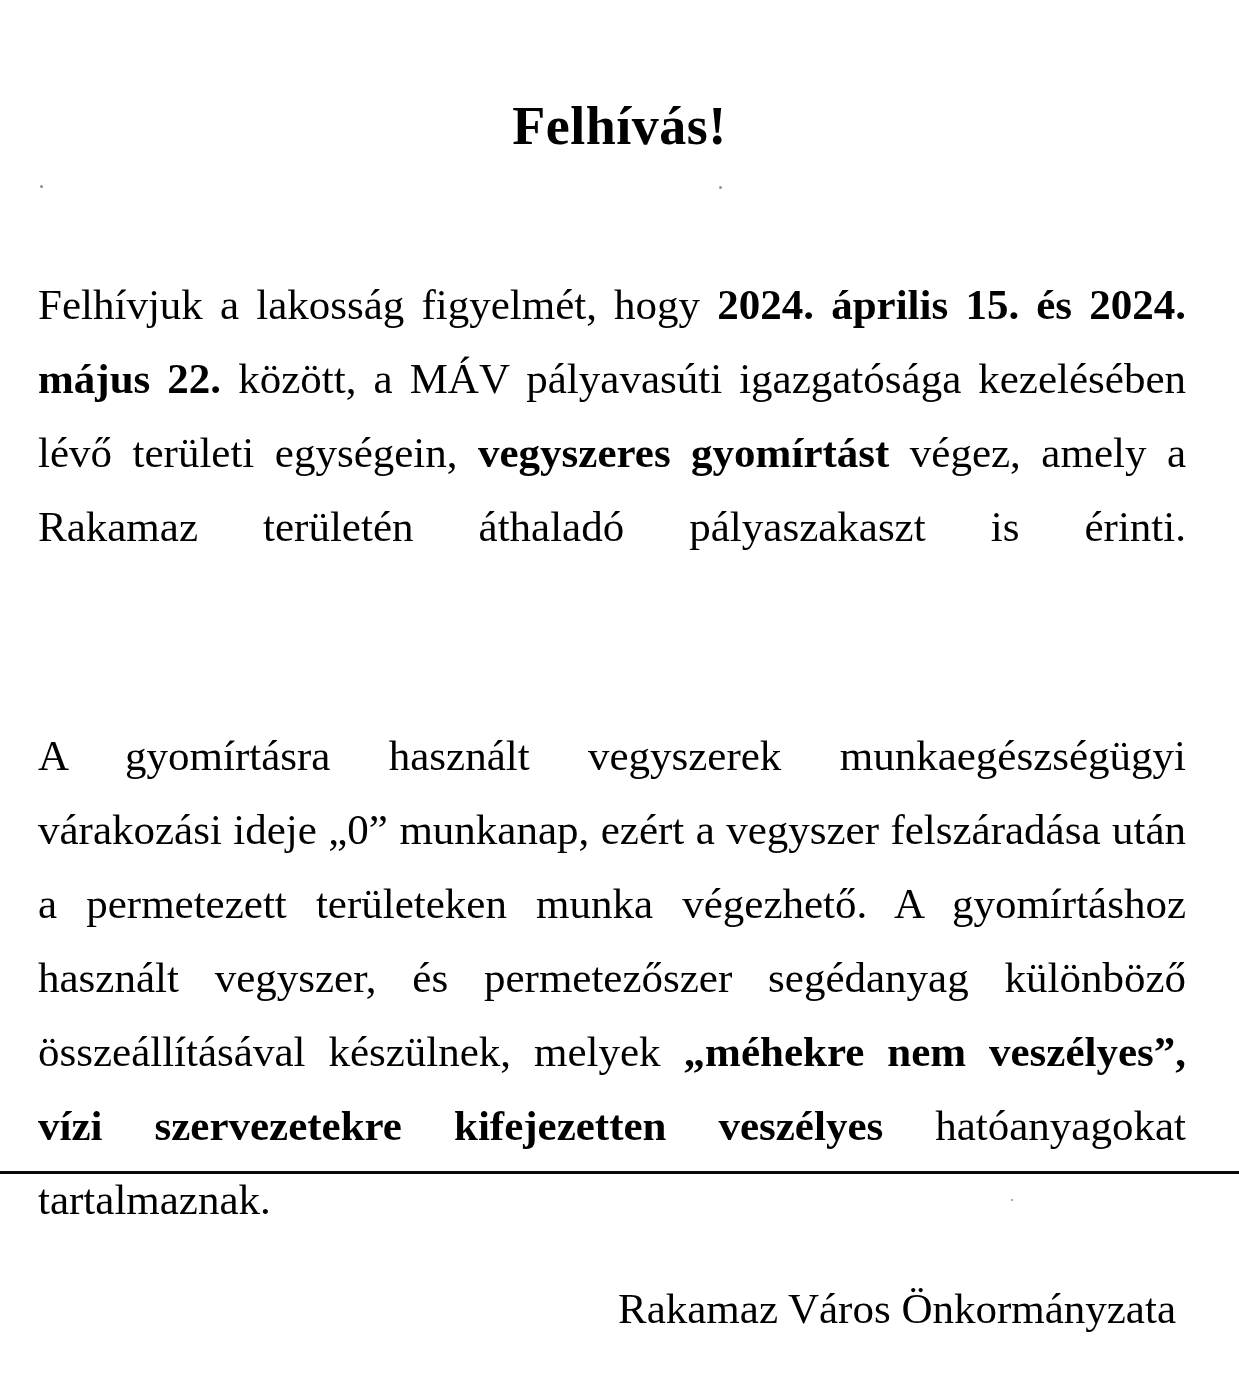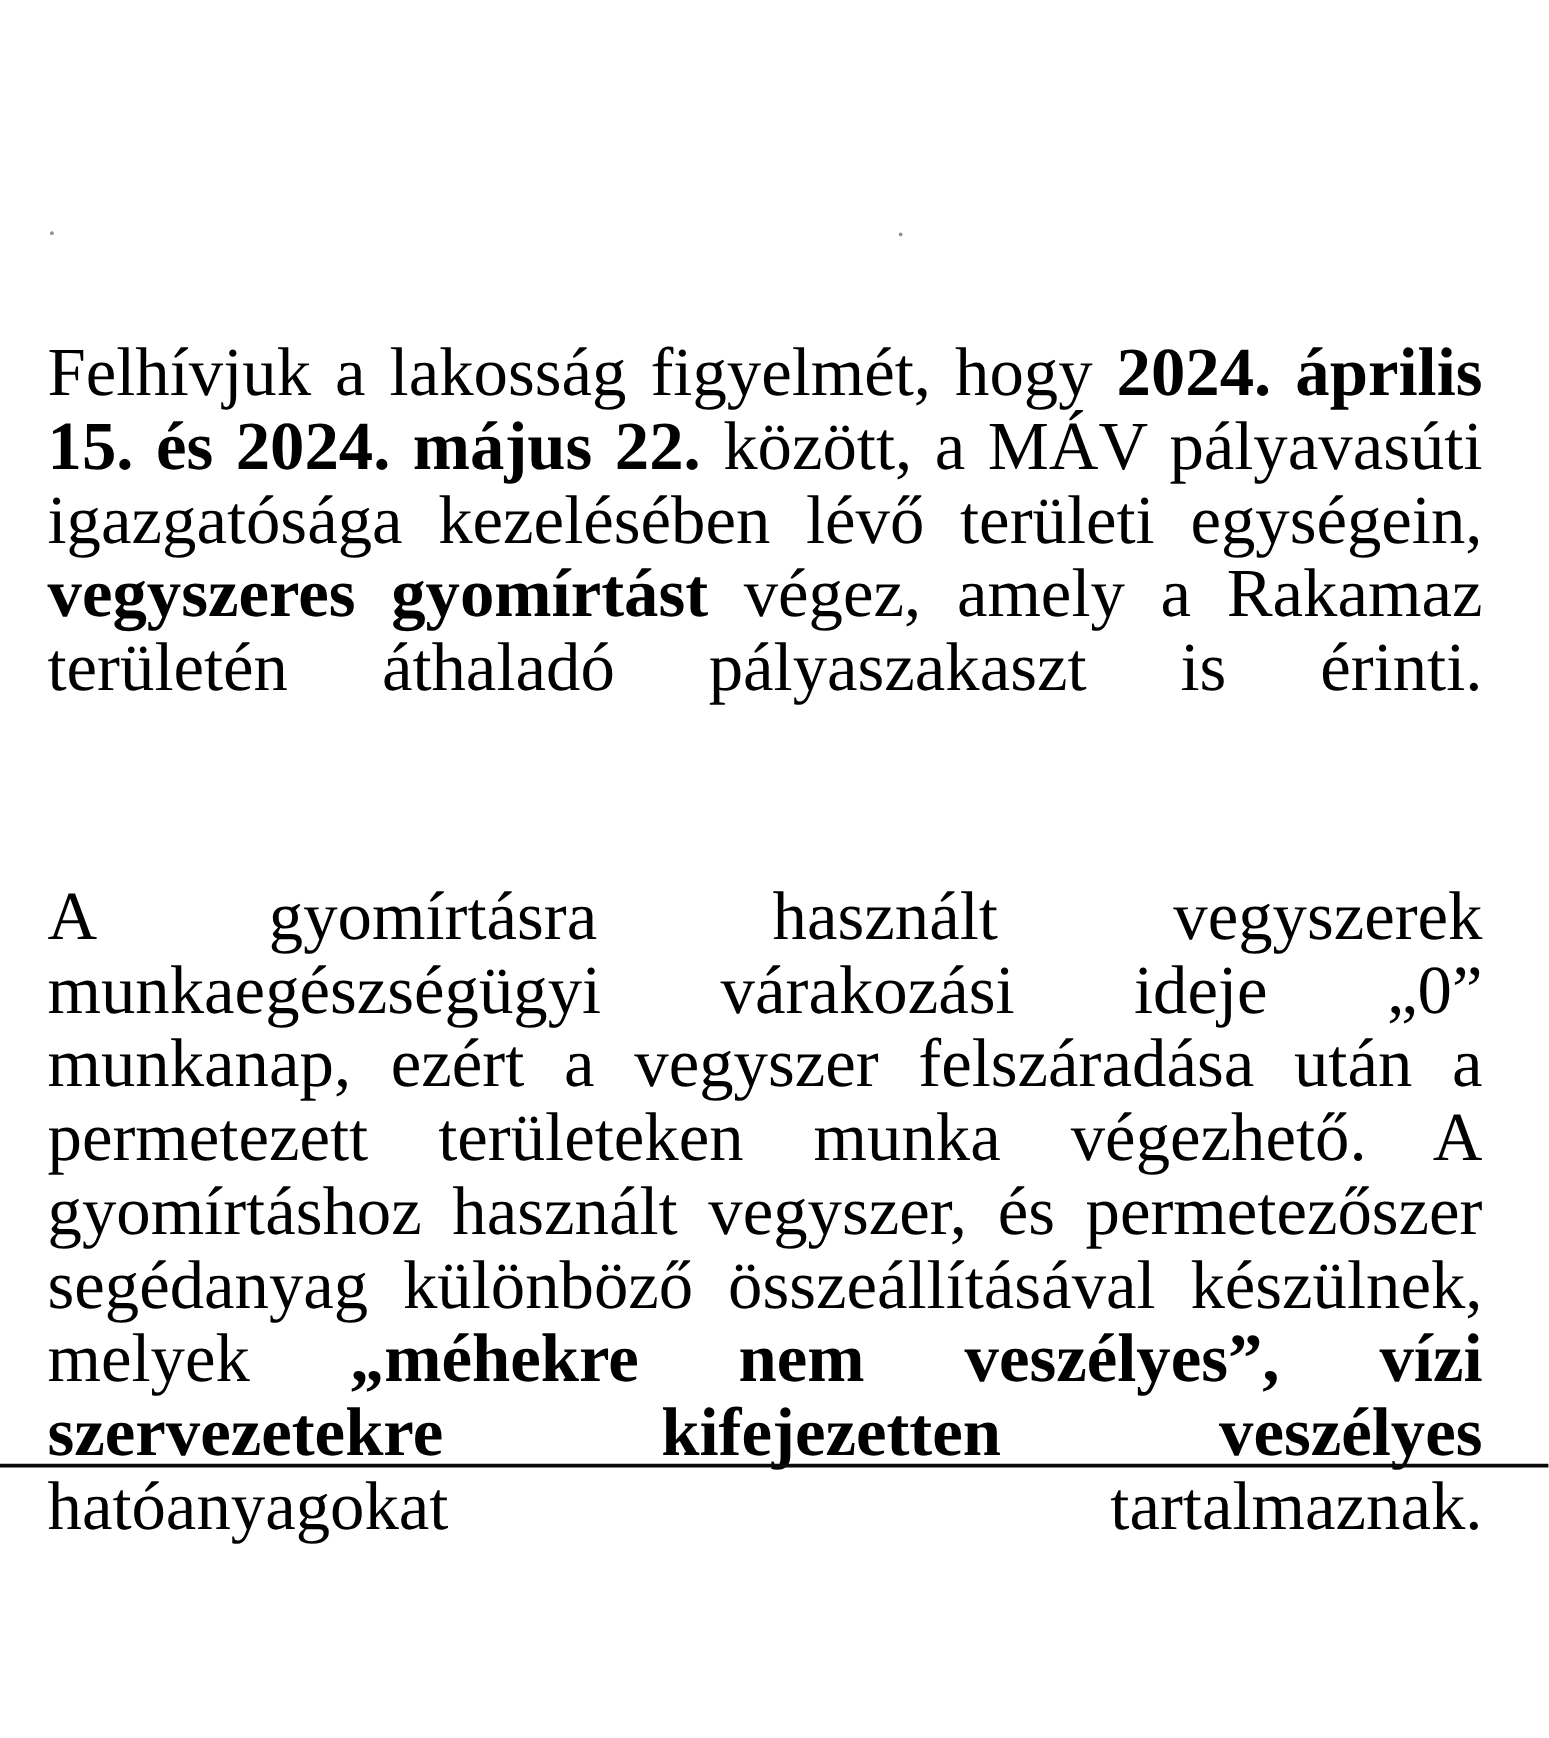--- a/index.html
+++ b/index.html
@@ -37,22 +37,22 @@
   .body-block {
     position: absolute;
     left: 38px;
     top: 268px;
     width: 1148px;
   }
 
   .para {
     text-align: justify;
     text-justify: inter-word;
-    font-size: 55px;
-    line-height: 59px;
+    font-size: 43px;
+    line-height: 74px;
     margin: 0;
     hyphens: none;
     word-spacing: 0.5px;
   }
 
   .para + .para {
     margin-top: 81px;
   }
 
   .para b {
@@ -103,27 +103,29 @@
   }
   .speckle.s1 { left: 40px;   top: 185px;  }
   .speckle.s2 { left: 719px;  top: 186px;  }
   .speckle.s3 { left: 1011px; top: 1199px; width: 2px; height: 2px; }
 </style>
 </head>
 <body>
 
 <div class="page">
 
+  <h1 class="doc-title">Felhívás!</h1>
 
   <div class="body-block">
     <p class="para"><span>Felhívjuk a lakosság figyelmét, hogy </span><b>2024. április 15. és 2024. május 22.</b><span> között, a MÁV pályavasúti igazgatósága kezelésében lévő területi egységein, </span><b>vegyszeres gyomírtást</b><span> végez, amely a Rakamaz területén áthaladó pályaszakaszt is érinti.</span></p>
 
     <p class="para"><span>A gyomírtásra használt vegyszerek munkaegészségügyi várakozási ideje „0” munkanap, ezért a vegyszer felszáradása után a permetezett területeken munka végezhető. A gyomírtáshoz használt vegyszer, és permetezőszer segédanyag különböző összeállításával készülnek, melyek </span><b>„méhekre nem veszélyes”, vízi szervezetekre kifejezetten veszélyes</b><span> hatóanyagokat tartalmaznak.</span></p>
   </div>
 
   <hr class="divider">
 
+  <div class="signature">Rakamaz Város Önkormányzata</div>
 
   <span class="speckle s1"></span>
   <span class="speckle s2"></span>
   <span class="speckle s3"></span>
 
 </div>
 
 </body></html>

